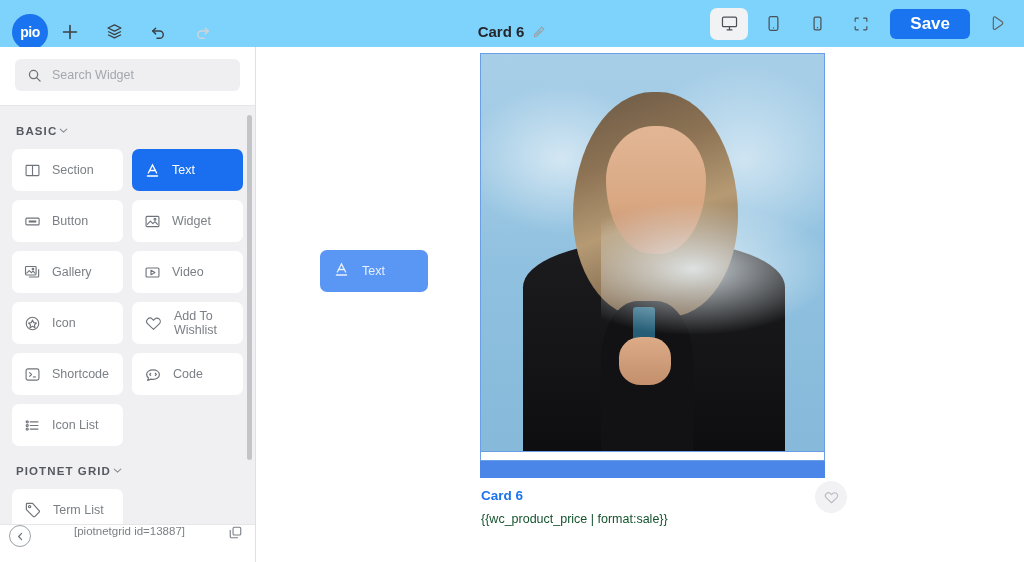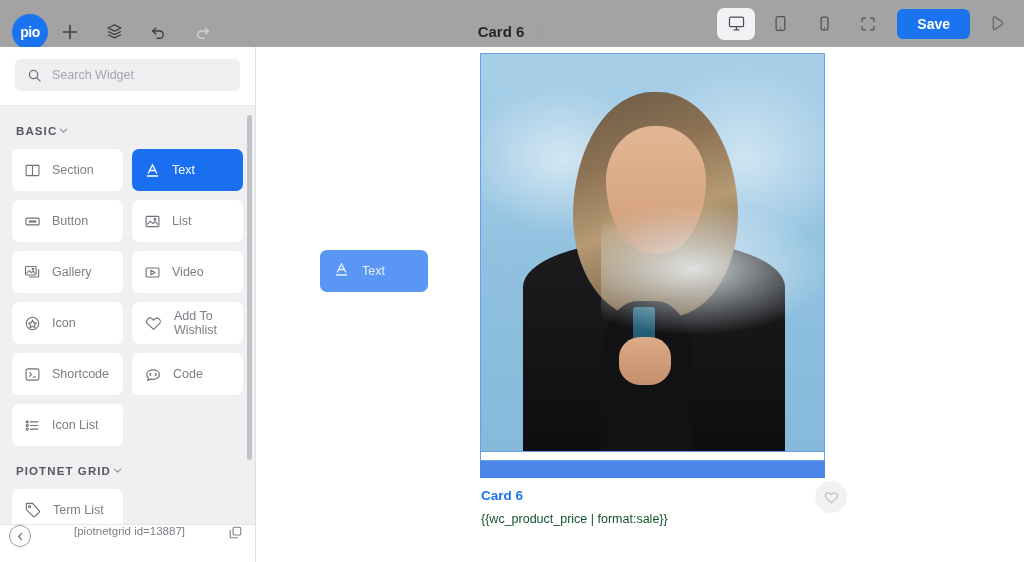--- a/index.html
+++ b/index.html
@@ -7,21 +7,21 @@
     width: 1024px; height: 562px;
     font-family: "Liberation Sans", sans-serif;
     background: #ffffff;
     overflow: hidden;
   }
 
   
   .topbar {
     position: absolute; top: 0; left: 0;
     width: 1024px; height: 64px;
-    background: #a3a3a3;
+    background: #7dd3fc;
     border-bottom: 1px solid #e8e8ea;
     display: flex; align-items: center;
   }
   .tb-left { display: flex; align-items: center; gap: 0; padding-left: 12px; }
   .logo {
     width: 36px; height: 36px; border-radius: 50%;
     background: #1a73ef;
     display: flex; align-items: center; justify-content: center;
     color: #fff; font-size: 14px; font-weight: 700; letter-spacing: -0.5px;
   }
@@ -46,21 +46,21 @@
     display: flex; align-items: center; gap: 6px;
   }
   .dev-btn {
     width: 38px; height: 32px; border-radius: 7px;
     display: flex; align-items: center; justify-content: center;
     color: #4b5056; background: transparent;
   }
   .dev-btn.active { background: #f1f2f4; }
   .save-btn {
     background: #1a73ef; color: #fff;
-    font-size: 14px; font-weight: 700;
+    font-size: 17px; font-weight: 700;
     border: none; border-radius: 6px;
     padding: 0 20px; height: 30px; line-height: 30px;
     margin: 0 4px; cursor: pointer;
   }
   .play-btn {
     width: 34px; height: 34px;
     display: flex; align-items: center; justify-content: center;
     color: #5f6368;
   }
 
@@ -383,21 +383,21 @@
       </div>
 
       <div class="tile">
         <span class="ticon">
           <svg width="17" height="17" viewBox="0 0 18 18" fill="none" stroke="currentColor" stroke-width="1.2" stroke-linejoin="round">
             <rect x="2.2" y="3.6" width="13.6" height="10.8" rx="1"></rect>
             <path d="M3.2 12.4 6.8 8.6l2.6 2.6 2.2-2 3 3.2"></path>
             <circle cx="11.6" cy="6.6" r="1"></circle>
           </svg>
         </span>
-        <span class="tlabel">List</span>
+        <span class="tlabel">Widget</span>
       </div>
 
       <div class="tile">
         <span class="ticon">
           <svg width="17" height="17" viewBox="0 0 18 18" fill="none" stroke="currentColor" stroke-width="1.2" stroke-linejoin="round">
             <rect x="1.6" y="2.6" width="11.2" height="9" rx="0.9"></rect>
             <path d="M2.6 10 5.6 7l2.2 2.2 1.8-1.6 2.2 2.4"></path>
             <circle cx="9.5" cy="5.4" r="0.85"></circle>
             <path d="M5.2 13.8h9.4a.9.9 0 0 0 .9-.9V5.6"></path>
           </svg>

